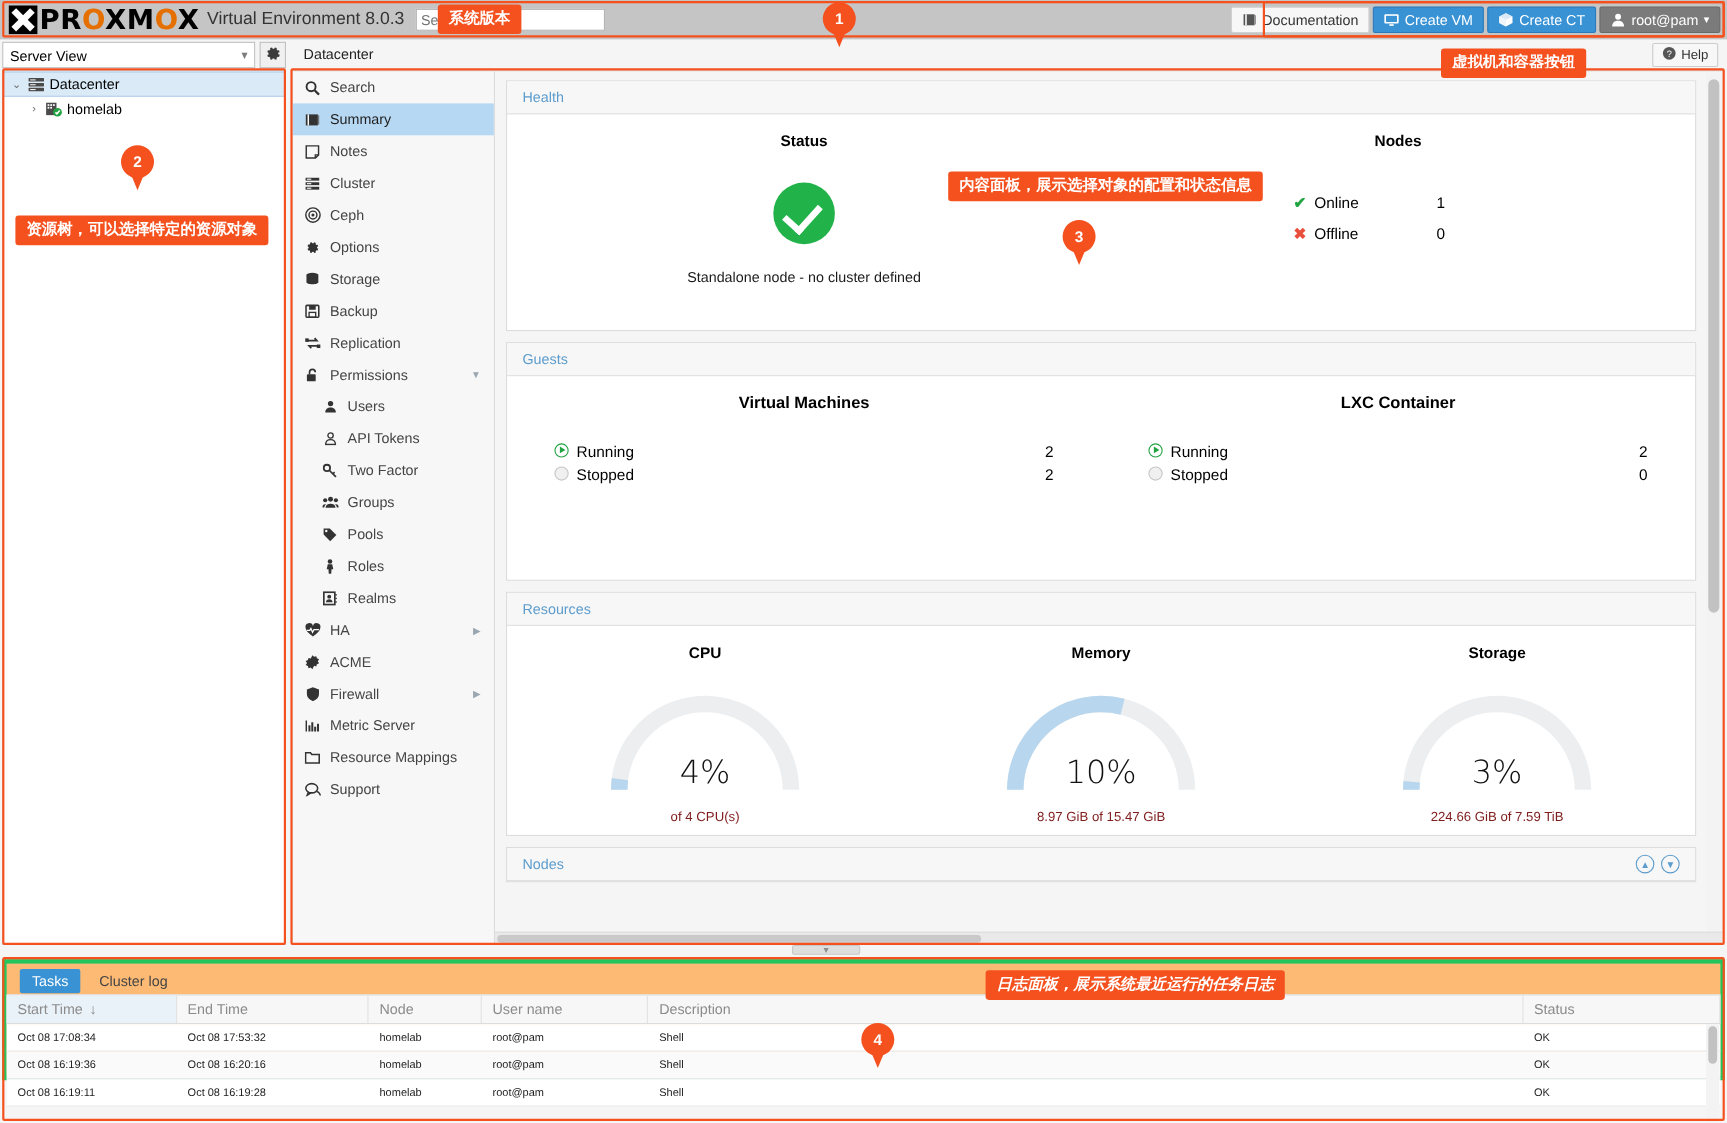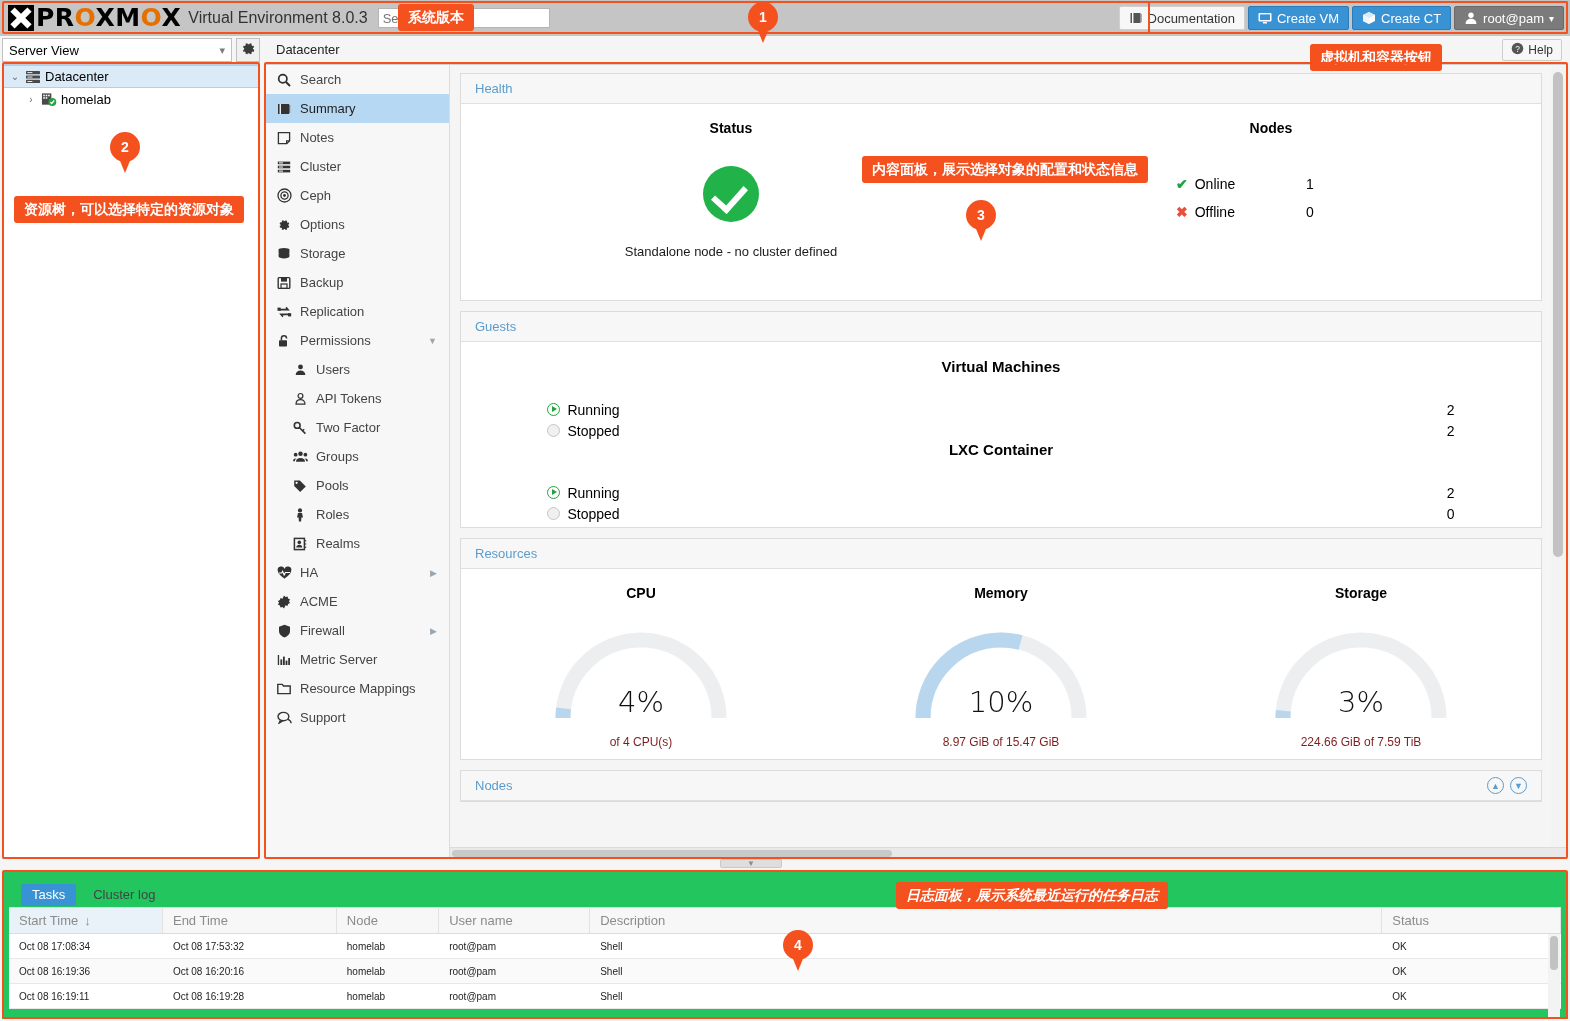--- a/index.html
+++ b/index.html
@@ -146,21 +146,21 @@
   }
   .status-sub { margin-top: 22px; font-size: 13px; color: #1b1b1b; }
 
   .nodes-rows { display: inline-block; text-align: left; margin-top: 4px; }
   .node-row { display: flex; align-items: center; height: 28px; font-size: 14px; }
   .node-row .lbl { width: 130px; display: flex; align-items: center; gap: 7px; }
   .node-row .val { width: 60px; text-align: left; }
   .ok-mark { color: #21a341; font-weight: bold; font-size: 14px; }
   .bad-mark { color: #e84f3d; font-weight: bold; font-size: 14px; }
 
-  .guests-grid { display: flex; flex-direction: column; }
+  .guests-grid { display: flex; }
   .guest-col { flex: 1; }
   .guest-title { font-weight: bold; font-size: 15px; text-align: center; margin-bottom: 24px; }
   .guest-rows { width: 84%; margin: 0 auto; }
   .guest-row { display: flex; align-items: center; height: 21px; font-size: 14px; }
   .guest-row .g-lbl { display: flex; align-items: center; gap: 7px; flex: 1; }
   .guest-row .g-val { font-size: 14px; }
   .dot-run {
     width: 13px; height: 13px; border-radius: 50%; border: 1.5px solid #21a341;
     position: relative; flex: none;
   }
@@ -204,22 +204,22 @@
 
   
   .splitter {
     position: absolute; left: 720px; top: 859px; width: 62px; height: 9px;
     background: #dedede; border: 1px solid #c9c9c9; border-radius: 2px;
     display:flex; align-items:center; justify-content:center; color:#8c8c8c; font-size:8px;
   }
 
   
   .logpanel {
-    position: absolute; left: 2px; top: 872px; width: 1566px; height: 147px;
-    background: #22c55e; border: 7px solid #22c55e;
+    position: absolute; left: 2px; top: 872px; width: 1566px; height: 110px;
+    background: #fdba74; border: 4px solid #22c55e;
   }
   .tabbar { height: 28px; display: flex; align-items: center; padding: 3px 8px 0 12px; gap: 6px; }
   .tab {
     height: 22px; padding: 0 11px; font-size: 13px; display: flex; align-items: center;
     border-radius: 2px; color: #444;
   }
   .tab.active { background: #3892d4; color: #fff; }
   .grid-head {
     display: flex; height: 27px; background: #f7f7f7;
     border-top: 1px solid #dcdcdc; border-bottom: 1px solid #dcdcdc;

